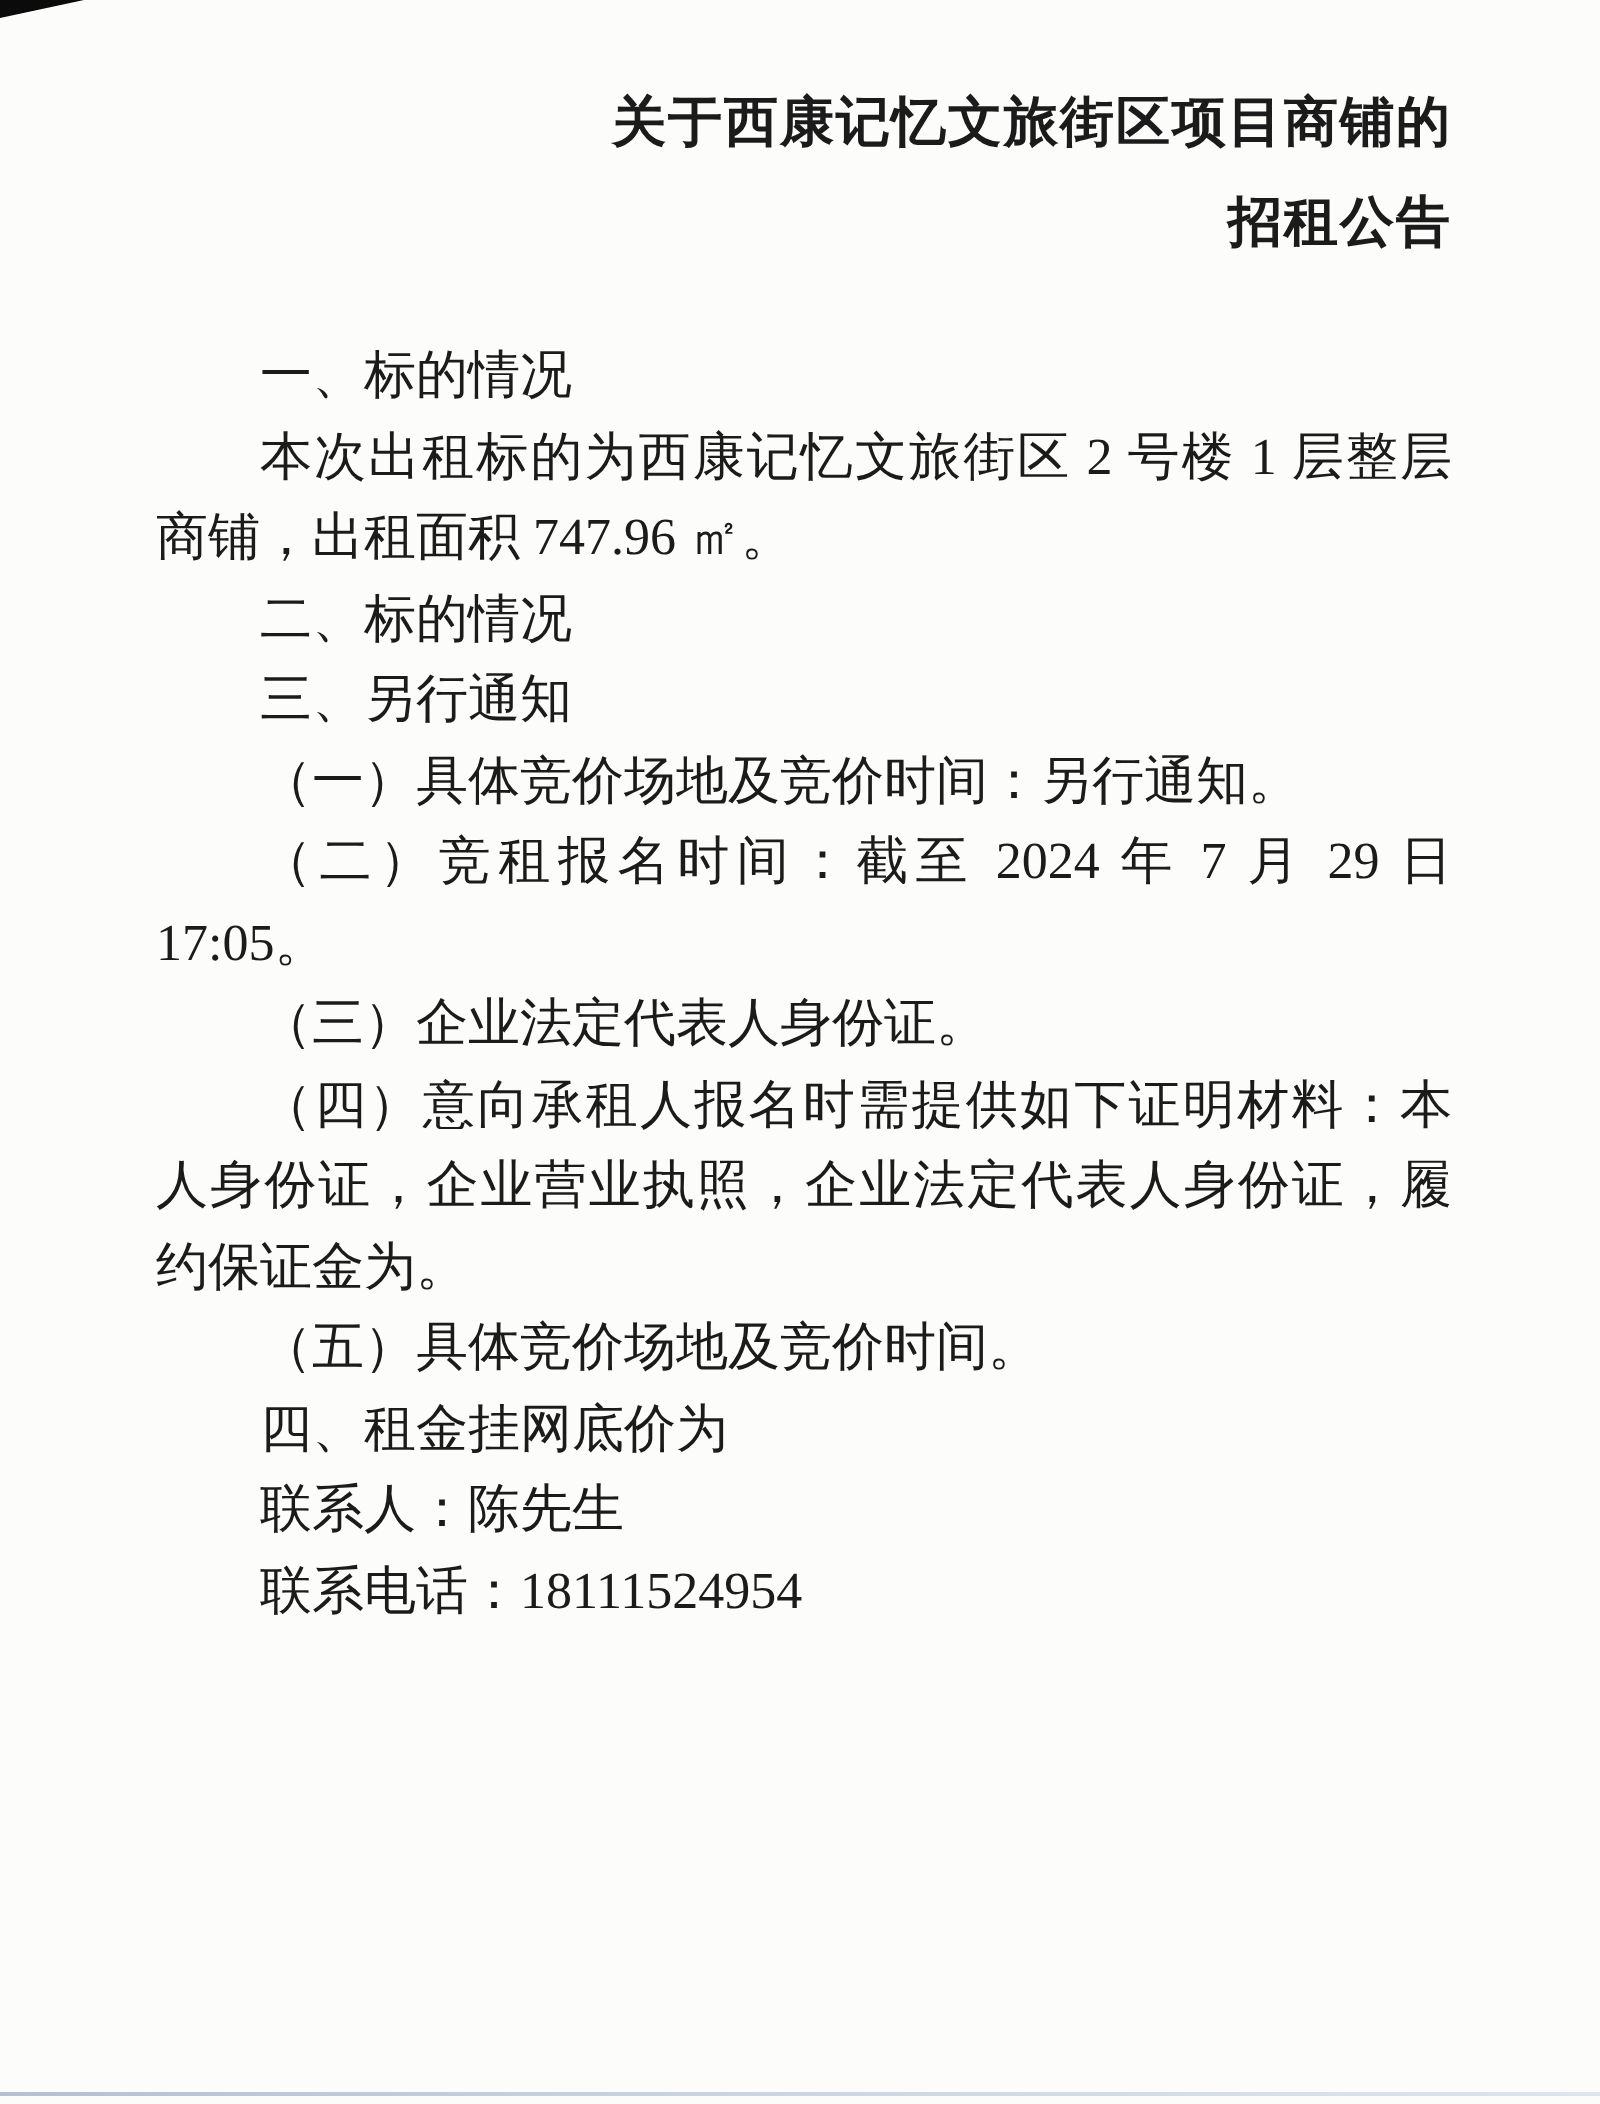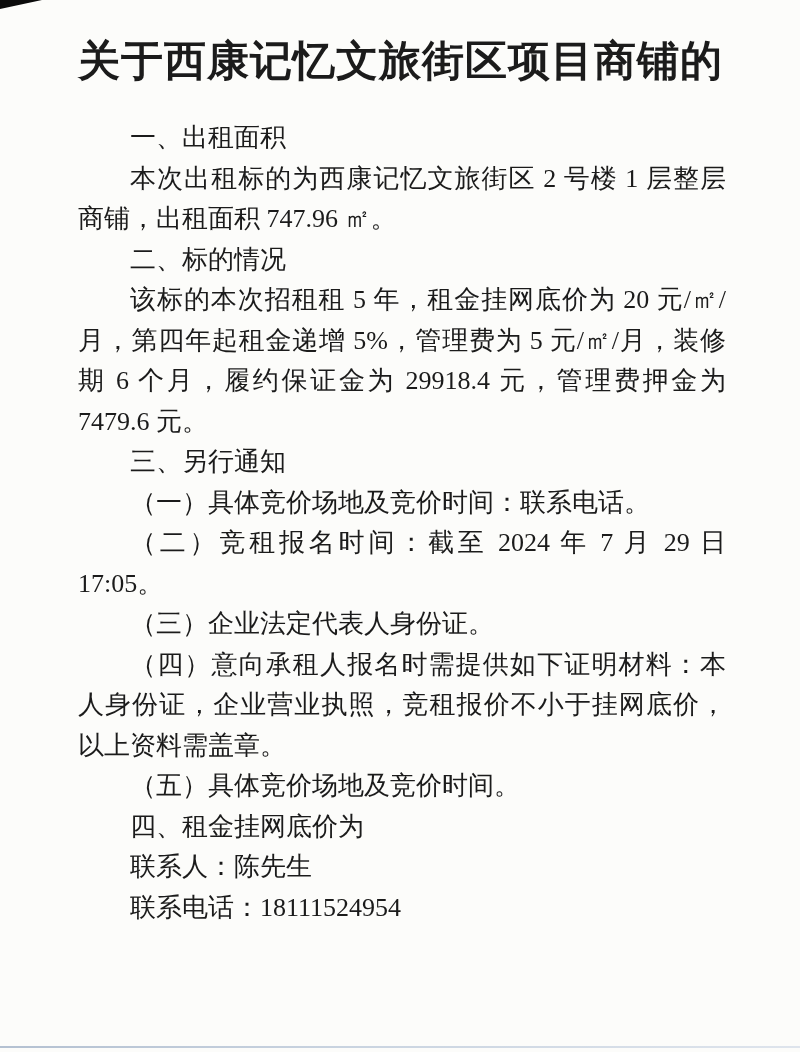--- a/index.html
+++ b/index.html
@@ -37,23 +37,23 @@
     opacity: 0.85;
   }
   .content {
     position: absolute;
     left: 78px;
     width: 648px;
     top: 30px;
   }
   .title {
     margin: 6px 0 0 0;
-    text-align: left;
+    text-align: right;
     font-weight: bold;
-    font-size: 42px;
+    font-size: 27px;
     line-height: 50px;
     letter-spacing: 1px;
   }
   .title .tline {
     display: block;
   }
   .body {
     margin-top: 32px;
     font-size: 26px;
     line-height: 40.5px;
@@ -69,35 +69,35 @@
 <body>
 
 <div class="page">
 
   <div class="corner-artifact"></div>
 
   <div class="content">
 
     <h1 class="title">
       <span class="tline">关于西康记忆文旅街区项目商铺的</span>
+      <span class="tline">招租公告</span>
     </h1>
 
     <div class="body">
 
-      <p>一、出租面积</p>
+      <p>一、标的情况</p>
       <p>本次出租标的为西康记忆文旅街区 2 号楼 1 层整层商铺，出租面积 747.96 ㎡。</p>
 
       <p>二、标的情况</p>
-      <p>该标的本次招租租 5 年，租金挂网底价为 20 元/㎡/月，第四年起租金递增 5%，管理费为 5 元/㎡/月，装修期 6 个月，履约保证金为 29918.4 元，管理费押金为 7479.6 元。</p>
 
       <p>三、另行通知</p>
-      <p>（一）具体竞价场地及竞价时间：联系电话。</p>
+      <p>（一）具体竞价场地及竞价时间：另行通知。</p>
       <p>（二）竞租报名时间：截至 2024 年 7 月 29 日 17:05。</p>
       <p>（三）企业法定代表人身份证。</p>
-      <p>（四）意向承租人报名时需提供如下证明材料：本人身份证，企业营业执照，竞租报价不小于挂网底价，以上资料需盖章。</p>
+      <p>（四）意向承租人报名时需提供如下证明材料：本人身份证，企业营业执照，企业法定代表人身份证，履约保证金为。</p>
       <p>（五）具体竞价场地及竞价时间。</p>
 
       <p>四、租金挂网底价为</p>
       <p>联系人：陈先生</p>
       <p>联系电话：18111524954</p>
 
     </div>
 
   </div>
 

